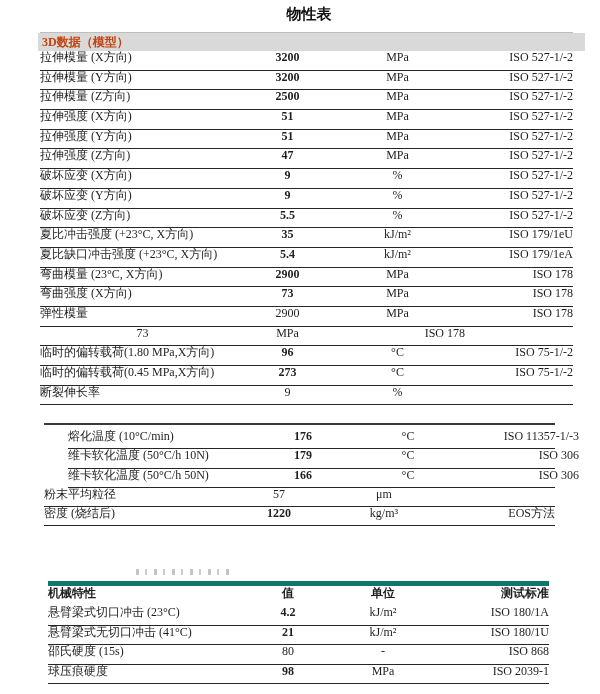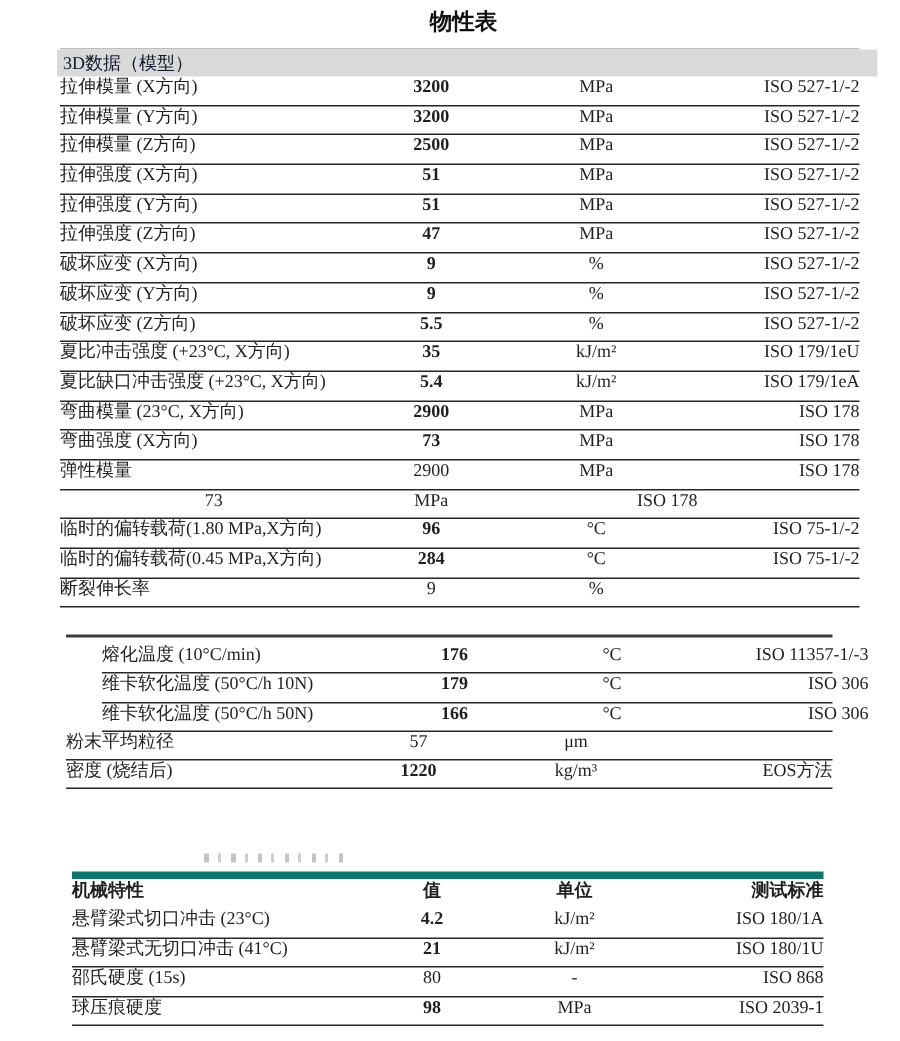--- a/index.html
+++ b/index.html
@@ -11,21 +11,21 @@
   .title{
     position:absolute;top:5px;left:9px;width:600px;text-align:center;
     font-size:15px;font-weight:bold;color:#111;
   }
   .tbl{position:absolute;box-sizing:border-box;}
   .tbl1{top:32px;left:40px;width:533px;border-top:1px solid #bdbdbd;}
   .tbl2{top:423px;left:44px;width:511px;border-top:2px solid #3a3a3a;padding-top:5px;}
   .tbl3{top:581px;left:48px;width:501px;border-top:5px solid #0f766e;padding-top:1px;}
   .bar{
     height:18px;display:flex;align-items:center;box-sizing:border-box;
-    font-size:12px;font-weight:normal;padding-left:4px;color:#0f172a;
+    font-size:12px;font-weight:bold;padding-left:4px;color:#c2410c;
   }
   .bar-w1{margin-left:-2px;width:547px;}
   .bar-w2{margin-left:-6px;width:521px;}
   .row{
     display:grid;box-sizing:border-box;align-items:end;
     border-bottom:1px solid #262626;font-size:12px;line-height:1.05;
     padding-bottom:18px;white-space:nowrap;
   }
   .tbl1 .row{grid-template-columns:205px 85px 135px 108px;height:19.7px;}
   .tbl2 .s0 .row{grid-template-columns:195px 80px 130px 106px;height:19.3px;margin-left:24px;}
@@ -142,21 +142,21 @@
           <div class="c-std">ISO 178</div>
         </div>
         <div class="row">
           <div class="c-prop">临时的偏转载荷(1.80 MPa,X方向)</div>
           <div class="c-val">96</div>
           <div class="c-unit">°C</div>
           <div class="c-std">ISO 75-1/-2</div>
         </div>
         <div class="row">
           <div class="c-prop">临时的偏转载荷(0.45 MPa,X方向)</div>
-          <div class="c-val">284</div>
+          <div class="c-val">273</div>
           <div class="c-unit">°C</div>
           <div class="c-std">ISO 75-1/-2</div>
         </div>
         <div class="row">
           <div class="c-prop">断裂伸长率</div>
           <div class="c-val reg">9</div>
           <div class="c-unit">%</div>
           <div class="c-std"></div>
         </div>
       </div>

